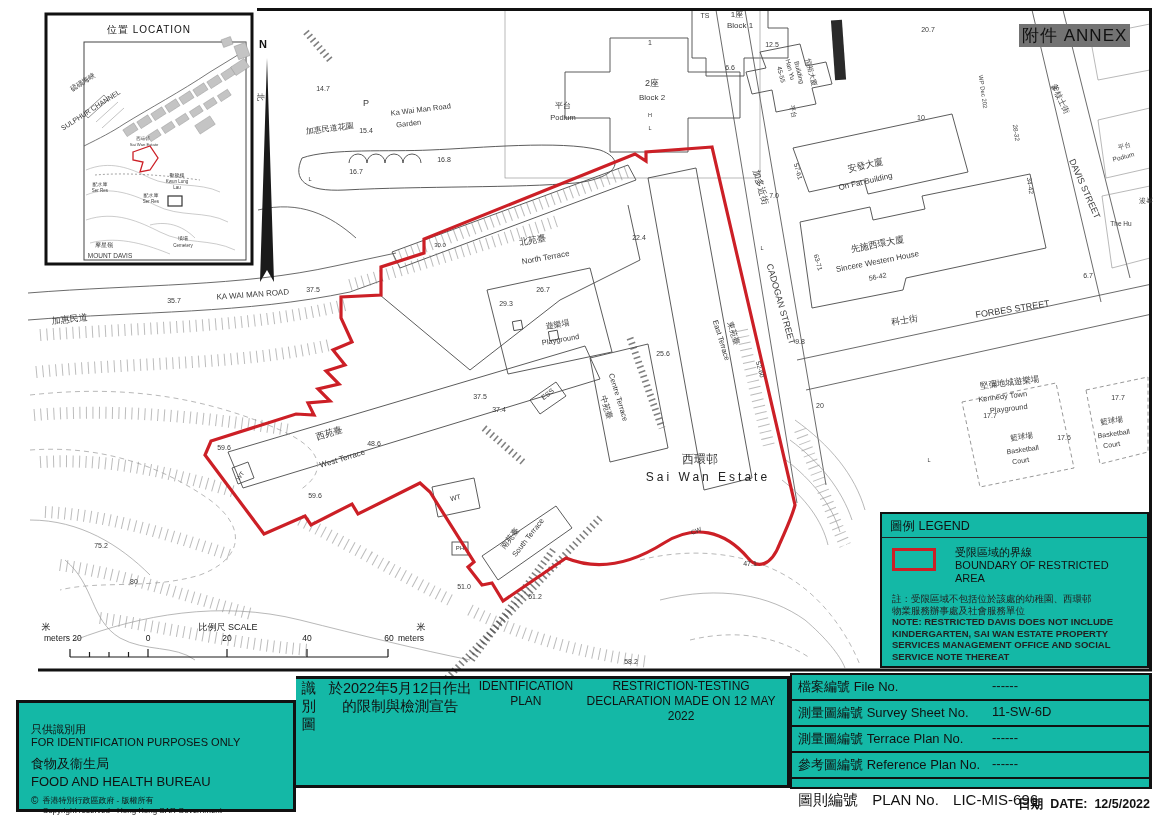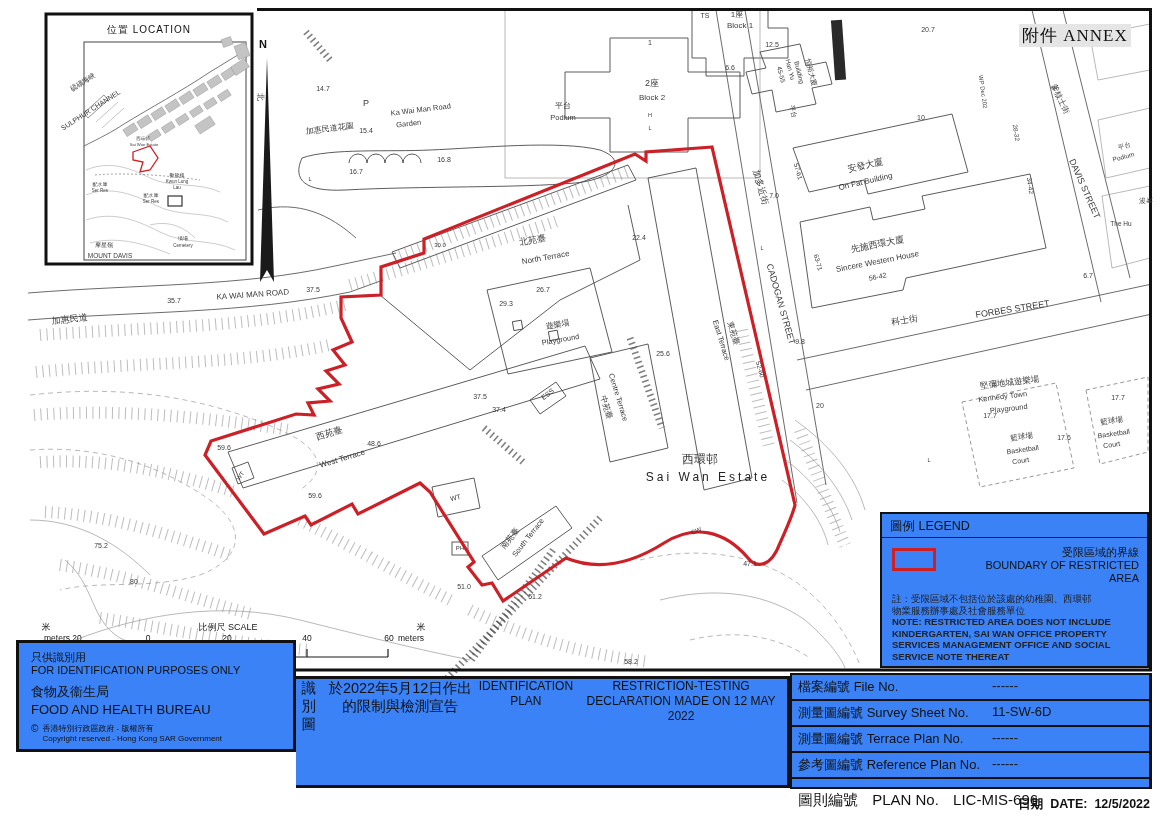--- a/index.html
+++ b/index.html
@@ -14,30 +14,30 @@
   .street{fill:none;stroke:#5a5a5a;stroke-width:0.9;}
   .bldg{fill:none;stroke:#4a4a4a;stroke-width:0.9;}
   .lite{fill:none;stroke:#8a8a8a;stroke-width:0.6;}
   .dash{fill:none;stroke:#7d7d7d;stroke-width:0.8;stroke-dasharray:4 3;}
   .contour{fill:none;stroke:#9a9a9a;stroke-width:0.7;}
   .cdash{fill:none;stroke:#9a9a9a;stroke-width:0.7;stroke-dasharray:5 4;}
   .hatch{fill:none;stroke:#7a7a7a;stroke-width:12;stroke-dasharray:1 5.5;opacity:0.5;}
   .ladder{fill:none;stroke:#565656;stroke-width:7;stroke-dasharray:1.6 3.4;opacity:0.75;}
   .frame{stroke:#111;stroke-width:3;fill:none;}
   
-  .absbox{position:absolute;background:#3b82f6;box-sizing:border-box;}
-  #annex{position:absolute;left:1019px;top:24px;font-size:17px;letter-spacing:1px;background:#e5e5e5;padding:0 3px;font-family:Liberation Serif, serif;}
+  .absbox{position:absolute;background:#14b8a6;box-sizing:border-box;}
+  #annex{position:absolute;left:1019px;top:24px;font-size:17px;letter-spacing:1px;background:#737373;padding:0 3px;}
   #legend{left:880px;top:512px;width:269px;height:156px;border:2.5px solid #111;}
   #legend .ltitle{font-size:12.5px;padding:4px 8px 2px 8px;border-bottom:1.5px solid #222;}
-  #legend .lrow{display:flex;align-items:flex-start;padding:8px 8px 0 10px;gap:19px;text-align:right;}
+  #legend .lrow{display:flex;align-items:flex-start;padding:8px 8px 0 10px;gap:19px;}
   #legend .lsym{width:38px;height:17px;border:3.5px solid #cc1f26;flex:0 0 auto;margin-top:2px;}
   #legend .ltxt{font-size:11px;line-height:13px;}
   #legend .lnote{font-size:9.5px;line-height:11.5px;padding:8px 20px 0 10px;font-weight:bold;color:#222;}
   #legend .lnote .zh{font-weight:normal;}
-  #fbleft{left:16px;top:640px;width:280px;height:112px;border:3px solid #111;padding:8px 12px;}
+  #fbleft{left:16px;top:700px;width:280px;height:112px;border:3px solid #111;padding:20px 12px;}
   #fbleft .s1{font-size:11px;line-height:13px;}
   #fbleft .s2{font-size:13px;line-height:18px;margin-top:6px;}
   #fbleft .s3{font-size:8px;line-height:9.5px;margin-top:5px;display:flex;gap:4px;}
   #fbleft .cc{font-size:10px;}
   #fbcenter{left:296px;top:676px;width:494px;height:112px;border:3px solid #111;border-left:none;
             text-align:center;display:flex;flex-direction:row;justify-content:center;gap:2px;}
   #fbcenter .t1{font-size:14.5px;line-height:18px;}
   #fbcenter .t2{font-size:12px;line-height:15px;}
   #ftable{left:790px;top:673px;width:362px;height:116px;border:2.5px solid #111;border-right:3px solid #111;}
   .trow{position:relative;border-bottom:2px solid #111;padding:3px 6px;font-size:13px;box-sizing:border-box;}
@@ -351,22 +351,22 @@
     <div class="lrow">
       <div class="lsym"></div>
       <div class="ltxt">
         <div>受限區域的界線</div>
         <div>BOUNDARY OF RESTRICTED AREA</div>
       </div>
     </div>
     <div class="lnote">
       <div class="zh">註：受限區域不包括位於該處的幼稚園、西環邨</div>
       <div class="zh">物業服務辦事處及社會服務單位</div>
-      <div>NOTE: RESTRICTED AREA DOES NOT INCLUDE</div>
-      <div>KINDERGARTEN, SAI WAN OFFICE PROPERTY</div>
+      <div>NOTE: RESTRICTED DAVIS DOES NOT INCLUDE</div>
+      <div>KINDERGARTEN, SAI WAN ESTATE PROPERTY</div>
       <div>SERVICES MANAGEMENT OFFICE AND SOCIAL</div>
       <div>SERVICE NOTE THEREAT</div>
     </div>
   </div>
 
   <div id="fbleft" class="absbox">
     <div class="s1">
       <div>只供識別用</div>
       <div>FOR IDENTIFICATION PURPOSES ONLY</div>
     </div>

